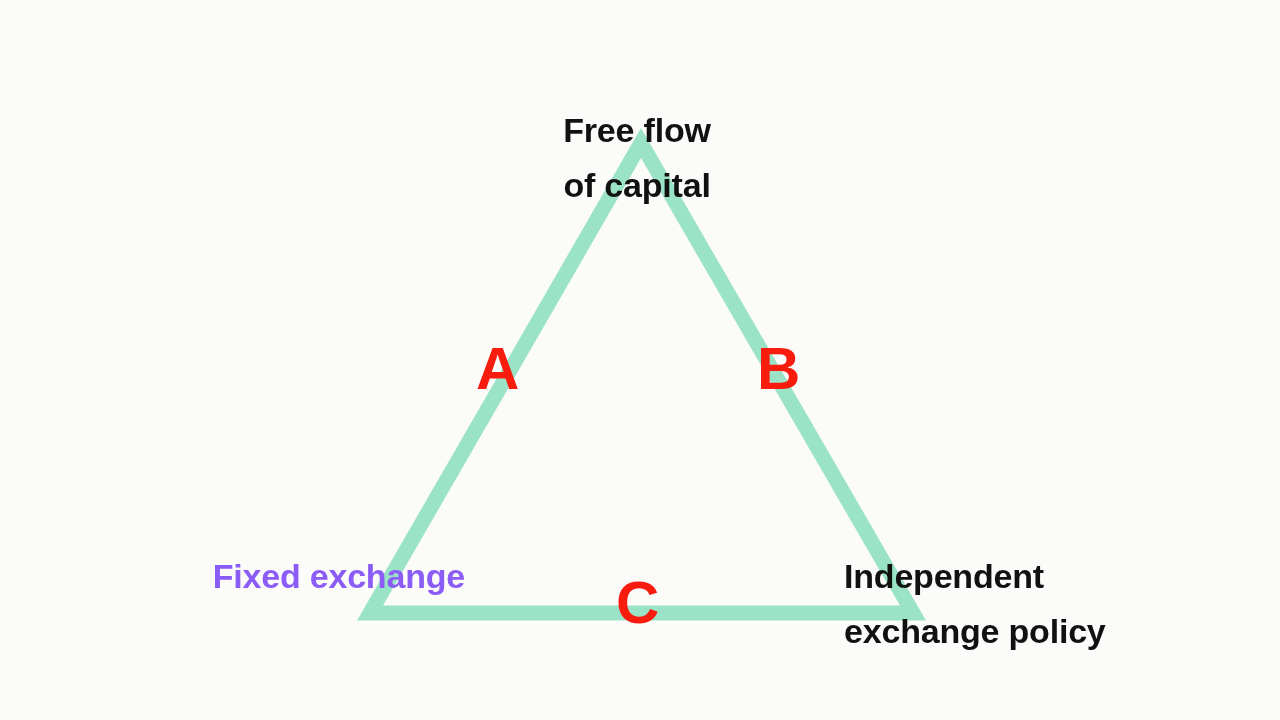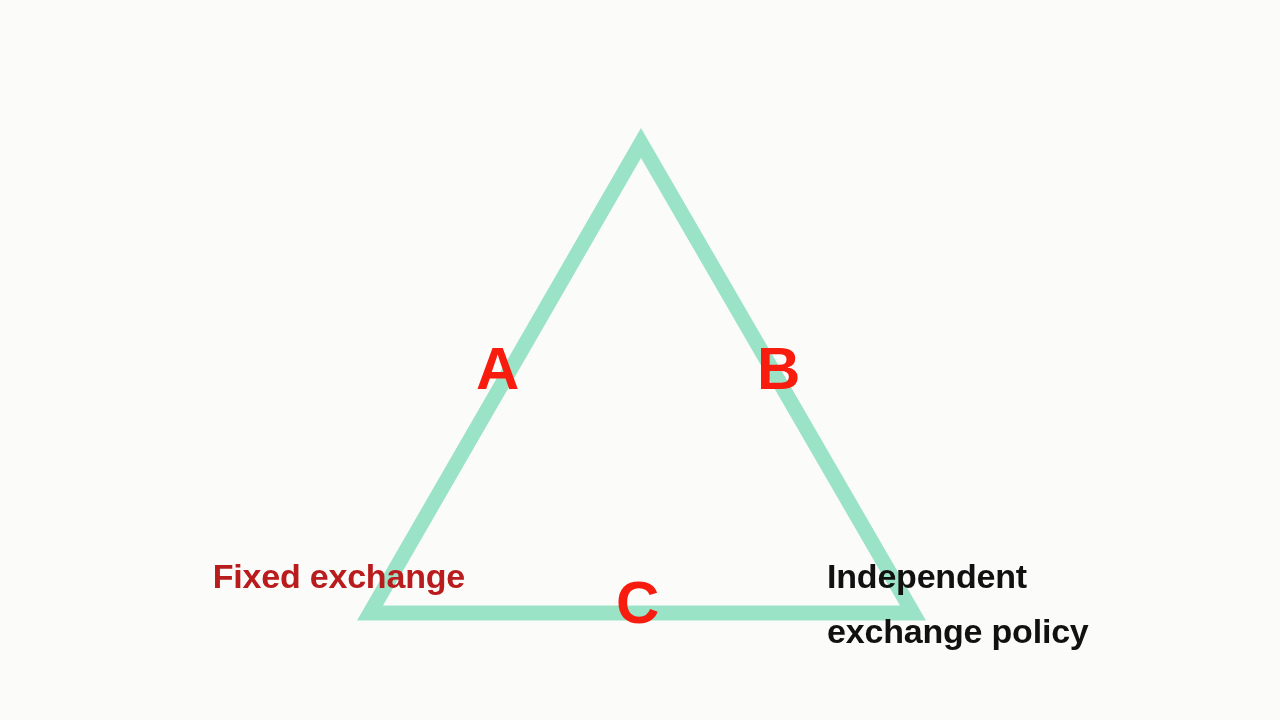--- a/index.html
+++ b/index.html
@@ -45,21 +45,21 @@
     width: 360px;
     text-align: center;
   }
   #label-bottom-left {
     left: 105px;
     top: 549px;
     width: 360px;
     text-align: right;
   }
   #label-bottom-right {
-    left: 827px;
+    left: 844px;
     top: 549px;
     width: 360px;
     text-align: left;
   }
   .vertex-label .line {
     display: block;
   }
   .edge-letter {
     position: absolute;
     color: #f81c0f;
@@ -87,23 +87,25 @@
 </head>
 <body style="background: rgb(251, 251, 250);">
 
 <div id="stage" style="background: rgb(251, 251, 250);">
 
   <svg id="triangle-svg" viewBox="0 0 1280 720" xmlns="http://www.w3.org/2000/svg">
     <polygon id="triangle-path" points="641,143 913,613 370,613" fill="none" stroke="#9be3c6" stroke-width="15" stroke-linejoin="miter"></polygon>
   </svg>
 
   <div class="vertex-label" id="label-top" style="color: rgb(17, 17, 17); text-align: center;">
+    <span class="line">Free flow</span>
+    <span class="line">of capital</span>
   </div>
 
-  <div class="vertex-label" id="label-bottom-left" style="color: #b91c1c; text-align: right;">
+  <div class="vertex-label" id="label-bottom-left" style="color: #8b5cf6; text-align: right;">
     <span class="line">Fixed exchange</span>
   </div>
 
   <div class="vertex-label" id="label-bottom-right" style="color: rgb(17, 17, 17); text-align: left;">
     <span class="line">Independent</span>
     <span class="line">exchange policy</span>
   </div>
 
   <div class="edge-letter" id="letter-a" style="color: rgb(248, 28, 15);">A</div>
   <div class="edge-letter" id="letter-b" style="color: rgb(248, 28, 15);">B</div>

